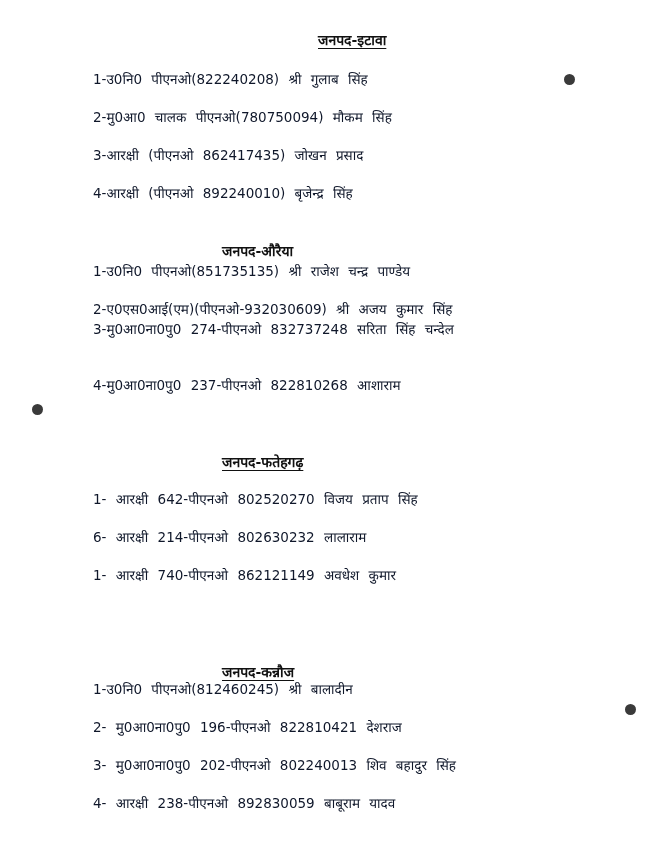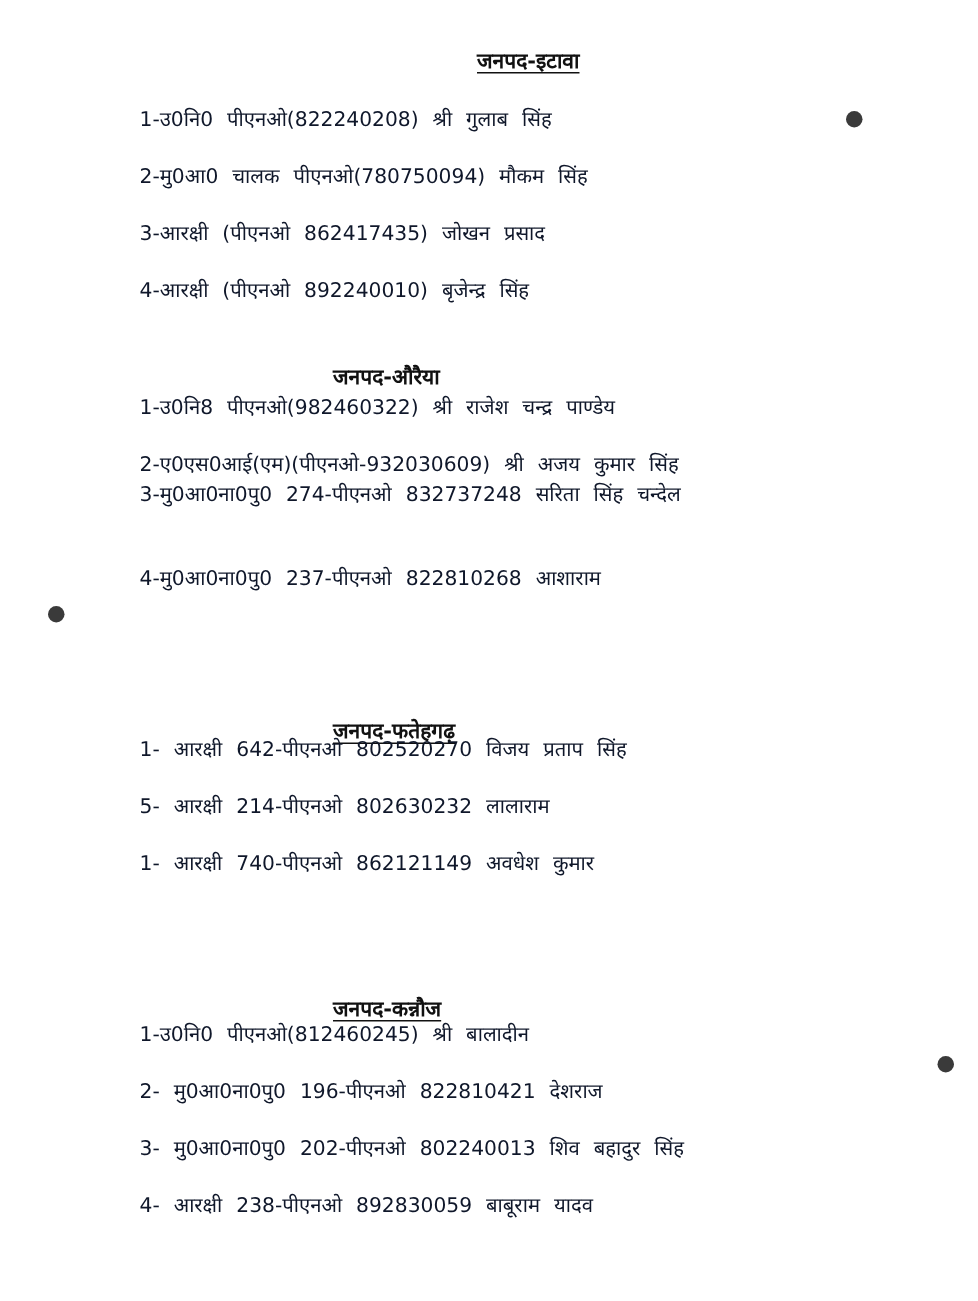--- a/index.html
+++ b/index.html
@@ -25,28 +25,28 @@
 
 <div>
 
   <div class="heading" style="left:318px;top:30px;">जनपद-इटावा</div>
   <div class="line" style="top:70px;">1-उ0नि0 पीएनओ(822240208) श्री गुलाब सिंह</div>
   <div class="line" style="top:108px;">2-मु0आ0 चालक पीएनओ(780750094) मौकम सिंह</div>
   <div class="line" style="top:146px;">3-आरक्षी (पीएनओ 862417435) जोखन प्रसाद</div>
   <div class="line" style="top:184px;">4-आरक्षी (पीएनओ 892240010) बृजेन्द्र सिंह</div>
 
   <div class="heading" style="left:222px;top:222px;text-decoration:none;margin-top:19px;">जनपद-औरैया</div>
-  <div class="line" style="top:262px;">1-उ0नि8 पीएनओ(982460322) श्री राजेश चन्द्र पाण्डेय</div>
+  <div class="line" style="top:262px;">1-उ0नि0 पीएनओ(851735135) श्री राजेश चन्द्र पाण्डेय</div>
   <div class="line" style="top:300px;">2-ए0एस0आई(एम)(पीएनओ-932030609) श्री अजय कुमार सिंह</div>
   <div class="line" style="top:320px;">3-मु0आ0ना0पु0 274-पीएनओ 832737248 सरिता सिंह चन्देल</div>
   <div class="line" style="top:376px;">4-मु0आ0ना0पु0 237-पीएनओ 822810268 आशाराम</div>
 
-  <div class="heading" style="left:222px;top:452px;margin-top:25px;">जनपद-फतेहगढ़</div>
+  <div class="heading" style="left:222px;top:452px;">जनपद-फतेहगढ़</div>
   <div class="line" style="top:490px;">1- आरक्षी 642-पीएनओ 802520270 विजय प्रताप सिंह</div>
-  <div class="line" style="top:528px;">5- आरक्षी 214-पीएनओ 802630232 लालाराम</div>
+  <div class="line" style="top:528px;">6- आरक्षी 214-पीएनओ 802630232 लालाराम</div>
   <div class="line" style="top:566px;">1- आरक्षी 740-पीएनओ 862121149 अवधेश कुमार</div>
 
   <div class="heading" style="left:222px;top:624px;margin-top:38px;">जनपद-कन्नौज</div>
   <div class="line" style="top:680px;">1-उ0नि0 पीएनओ(812460245) श्री बालादीन</div>
   <div class="line" style="top:718px;">2- मु0आ0ना0पु0 196-पीएनओ 822810421 देशराज</div>
   <div class="line" style="top:756px;">3- मु0आ0ना0पु0 202-पीएनओ 802240013 शिव बहादुर सिंह</div>
   <div class="line" style="top:794px;">4- आरक्षी 238-पीएनओ 892830059 बाबूराम यादव</div>
 
   <div class="dot" style="left:564px;top:74px;"></div>
   <div class="dot" style="left:32px;top:404px;"></div>

